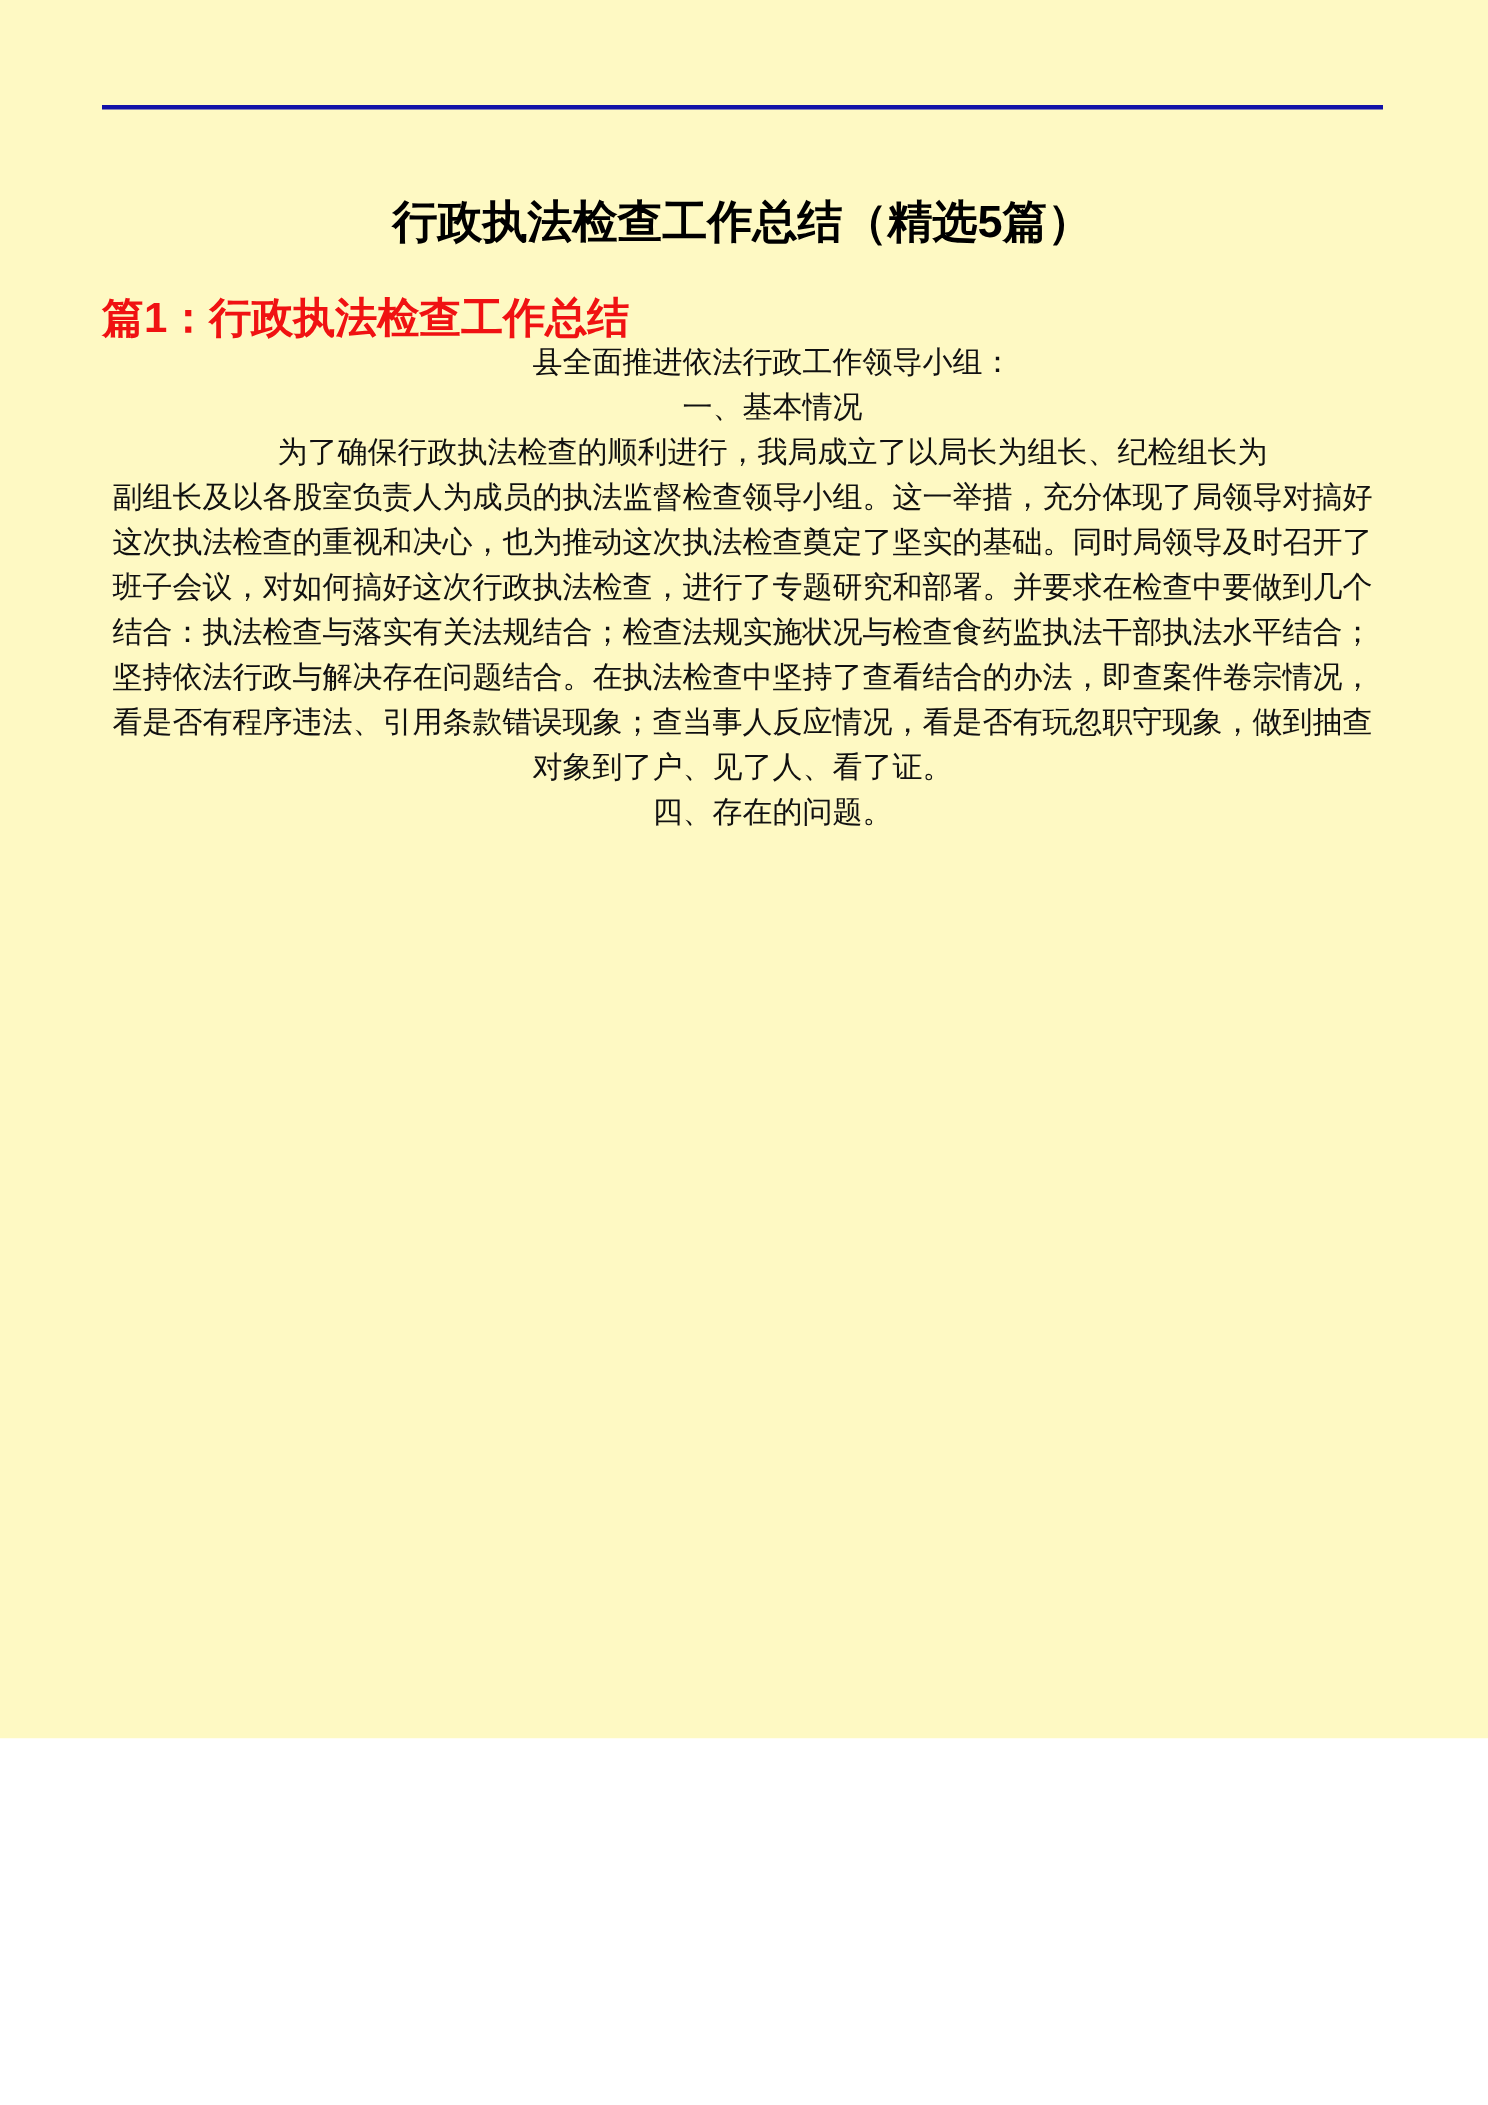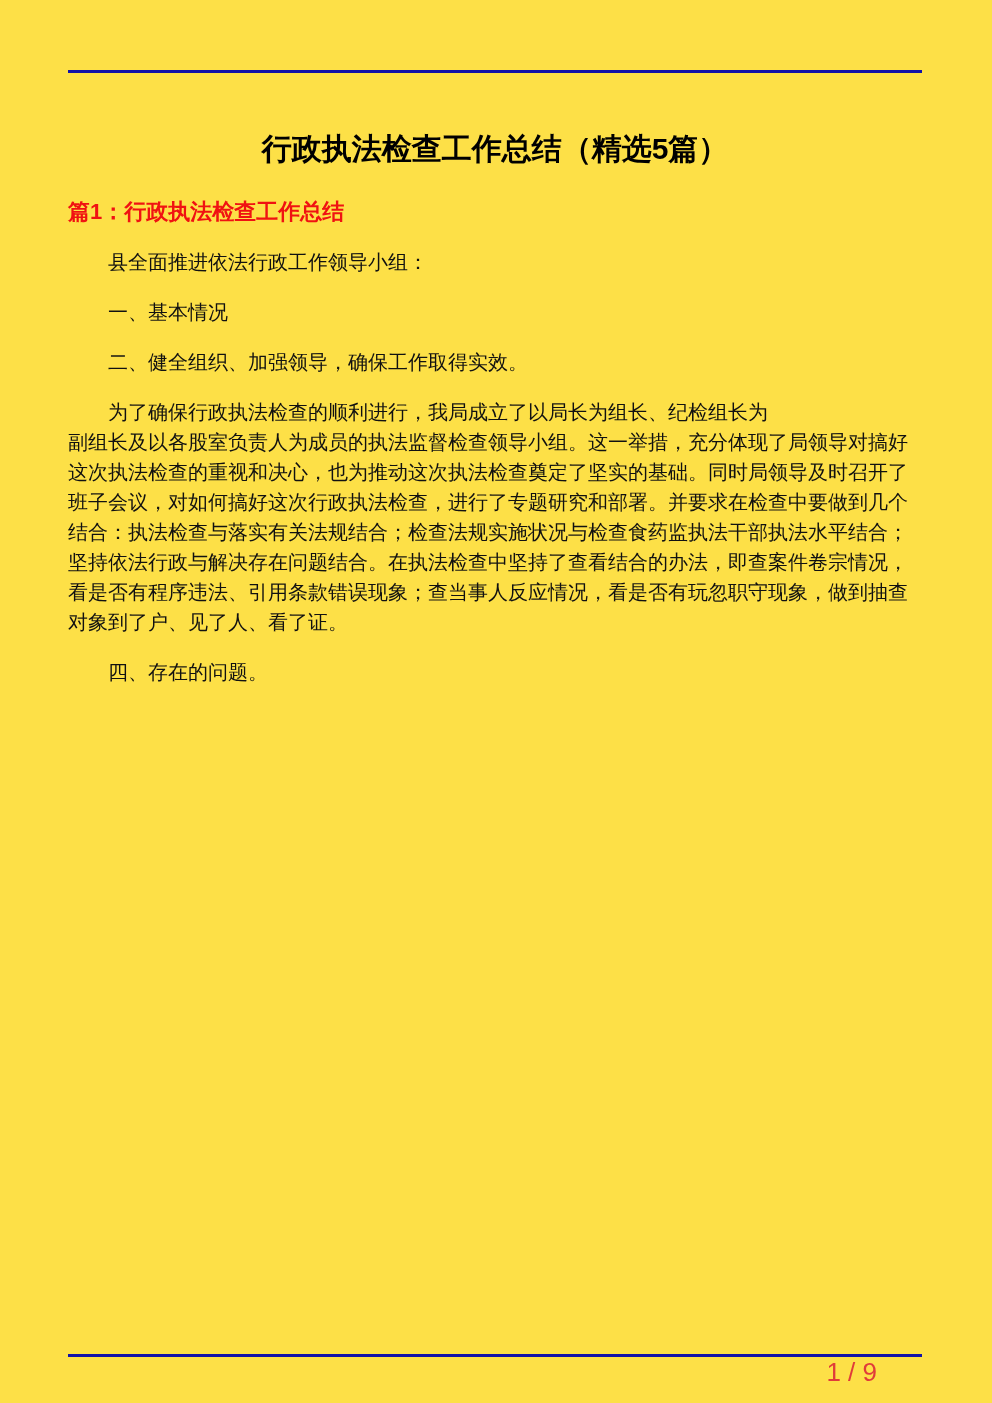--- a/index.html
+++ b/index.html
@@ -1,22 +1,22 @@
 <!DOCTYPE html>
 <html><head>
 <meta charset="utf-8">
 <style>
   * { margin: 0; padding: 0; box-sizing: border-box; }
   html, body { background: #ffffff; }
   .page {
     position: relative;
     width: 992px;
-    height: 1403px;
+    height: 1159px;
     margin: 0 auto;
-    background: #fde047;
+    background: #fef9c3;
     overflow: hidden;
     font-family: "Liberation Sans", "DejaVu Sans", sans-serif;
     color: #111111;
   }
   .content {
     position: absolute;
     left: 68px;
     top: 0;
     width: 854px;
   }
@@ -28,36 +28,35 @@
   .doc-title {
     margin-top: 54px;
     font-size: 30px;
     line-height: 44px;
     font-weight: bold;
     text-align: center;
     color: #000000;
   }
   .section-heading {
     margin-top: 26px;
-    font-size: 22px;
+    font-size: 28px;
     line-height: 30px;
     font-weight: bold;
     color: #f01212;
     text-align: left;
   }
   .doc-body {
     margin-top: 0;
   }
   .para {
-    margin-top: 20px;
     font-size: 20px;
     line-height: 30px;
     text-indent: 2em;
     color: #111111;
-    text-align: left;
+    text-align: center;
     word-break: break-all;
   }
   .rule-bottom {
     position: absolute;
     left: 68px;
     right: 70px;
     top: 1354px;
     height: 3px;
     background: #1212a8;
   }
@@ -74,20 +73,19 @@
 <body>
 
 <div class="page">
   <div class="content">
     <div class="rule-top"></div>
     <div class="doc-title">行政执法检查工作总结（精选5篇）</div>
     <div class="section-heading">篇1：行政执法检查工作总结</div>
     <div class="doc-body">
         <p class="para">县全面推进依法行政工作领导小组：</p>
         <p class="para">一、基本情况</p>
-        <p class="para">二、健全组织、加强领导，确保工作取得实效。</p>
         <p class="para">为了确保行政执法检查的顺利进行，我局成立了以局长为组长、纪检组长为<br>副组长及以各股室负责人为成员的执法监督检查领导小组。这一举措，充分体现了局领导对搞好这次执法检查的重视和决心，也为推动这次执法检查奠定了坚实的基础。同时局领导及时召开了班子会议，对如何搞好这次行政执法检查，进行了专题研究和部署。并要求在检查中要做到几个结合：执法检查与落实有关法规结合；检查法规实施状况与检查食药监执法干部执法水平结合；坚持依法行政与解决存在问题结合。在执法检查中坚持了查看结合的办法，即查案件卷宗情况，看是否有程序违法、引用条款错误现象；查当事人反应情况，看是否有玩忽职守现象，做到抽查对象到了户、见了人、看了证。</p>
         <p class="para">四、存在的问题。</p>
       </div>
   </div>
   <div class="rule-bottom"></div>
   <div class="page-number">1 / 9</div>
 </div>
 
 </body></html>

